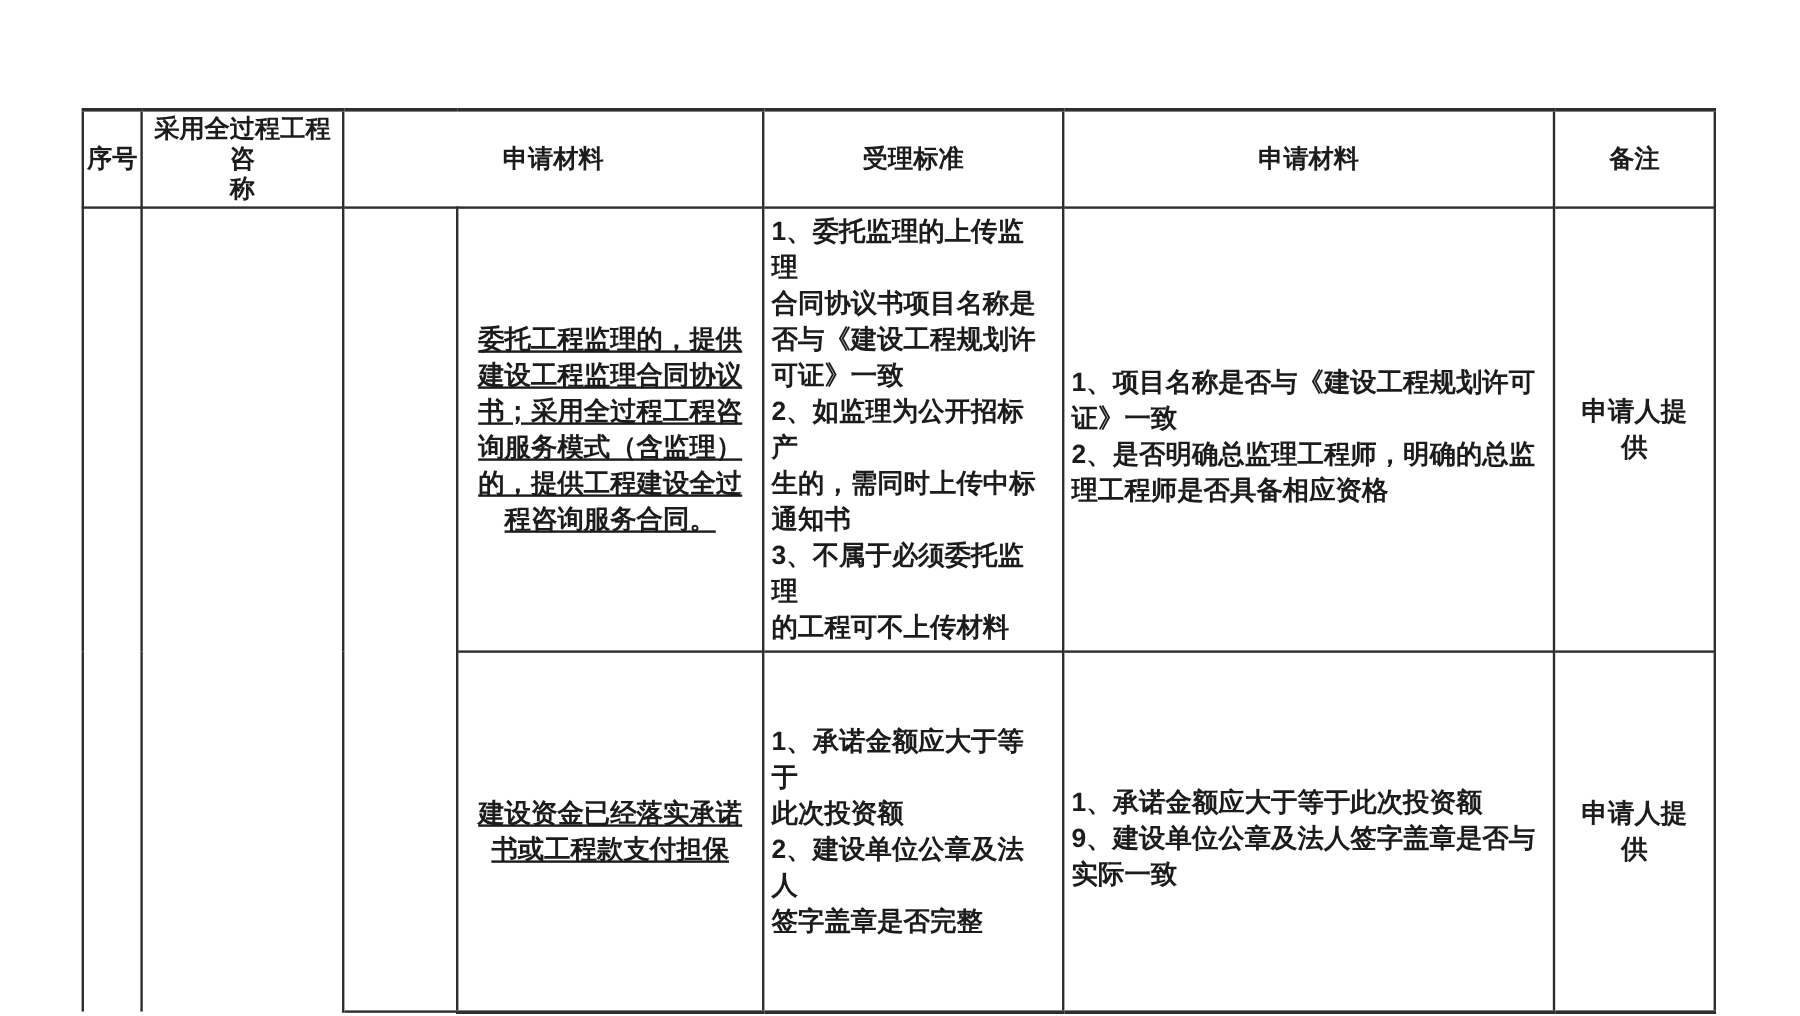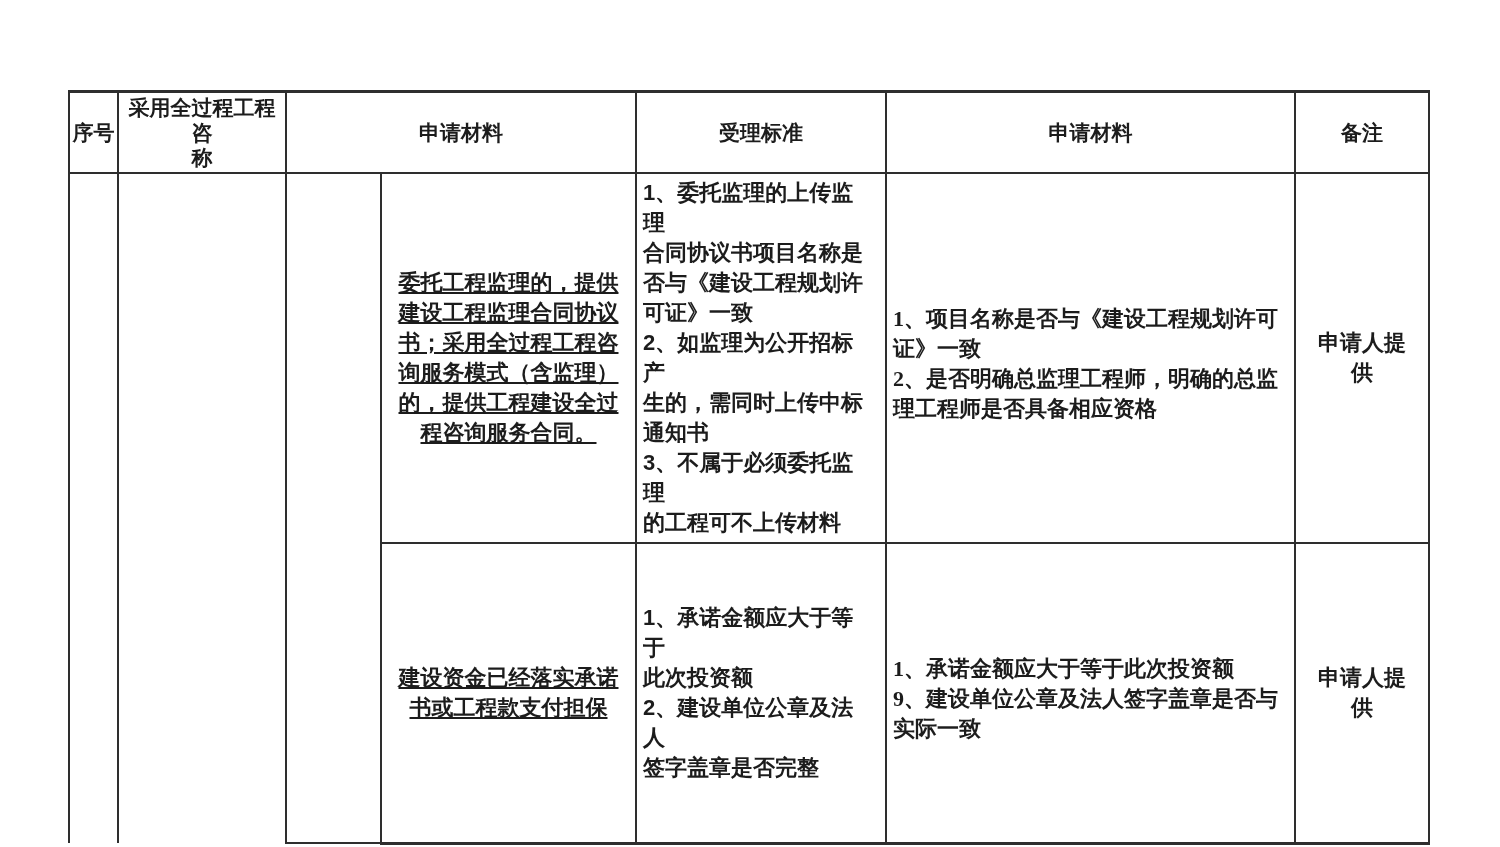--- a/index.html
+++ b/index.html
@@ -63,21 +63,20 @@
     text-decoration: underline;
   }
   td.cell-acceptance {
     text-align: left;
     padding: 4px 10px 4px 6px;
     margin-top: 44px;
   }
   td.cell-review {
     text-align: left;
     padding: 16px 8px 4px 6px;
-    font-family: Liberation Serif, serif;
   }
   td.cell-remarks {
     text-align: center;
     padding: 4px 19px;
   }
   tr.data-row-1 { height: 316px; }
   tr.data-row-2 { height: 300px; }
 </style>
 </head>
 <body>

